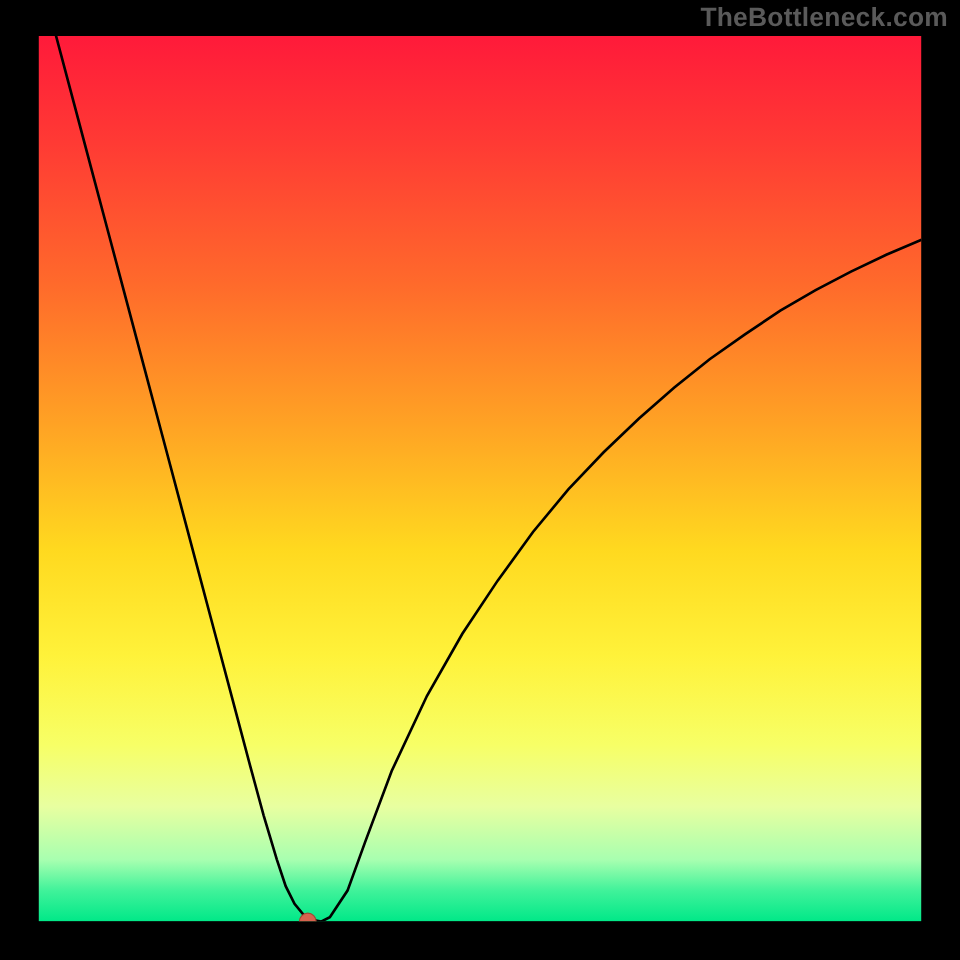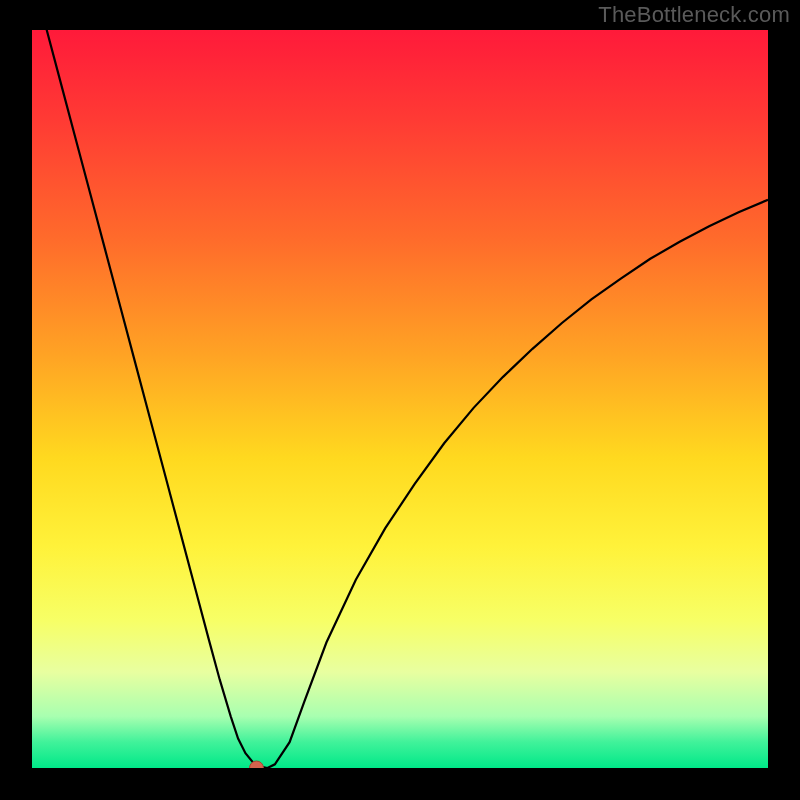--- a/index.html
+++ b/index.html
@@ -16,21 +16,21 @@
     width: 800px;
     height: 800px;
     background: #000;
   }
   .watermark {
     position: absolute;
     top: 2px;
     right: 10px;
     color: #5a5a5a;
     font-size: 22px;
-    font-weight: 400;
+    font-weight: 700;
     letter-spacing: 0.2px;
     z-index: 5;
   }
   .plot-area {
     position: absolute;
     left: 32px;
     top: 30px;
     width: 736px;
     height: 738px;
     overflow: hidden;

